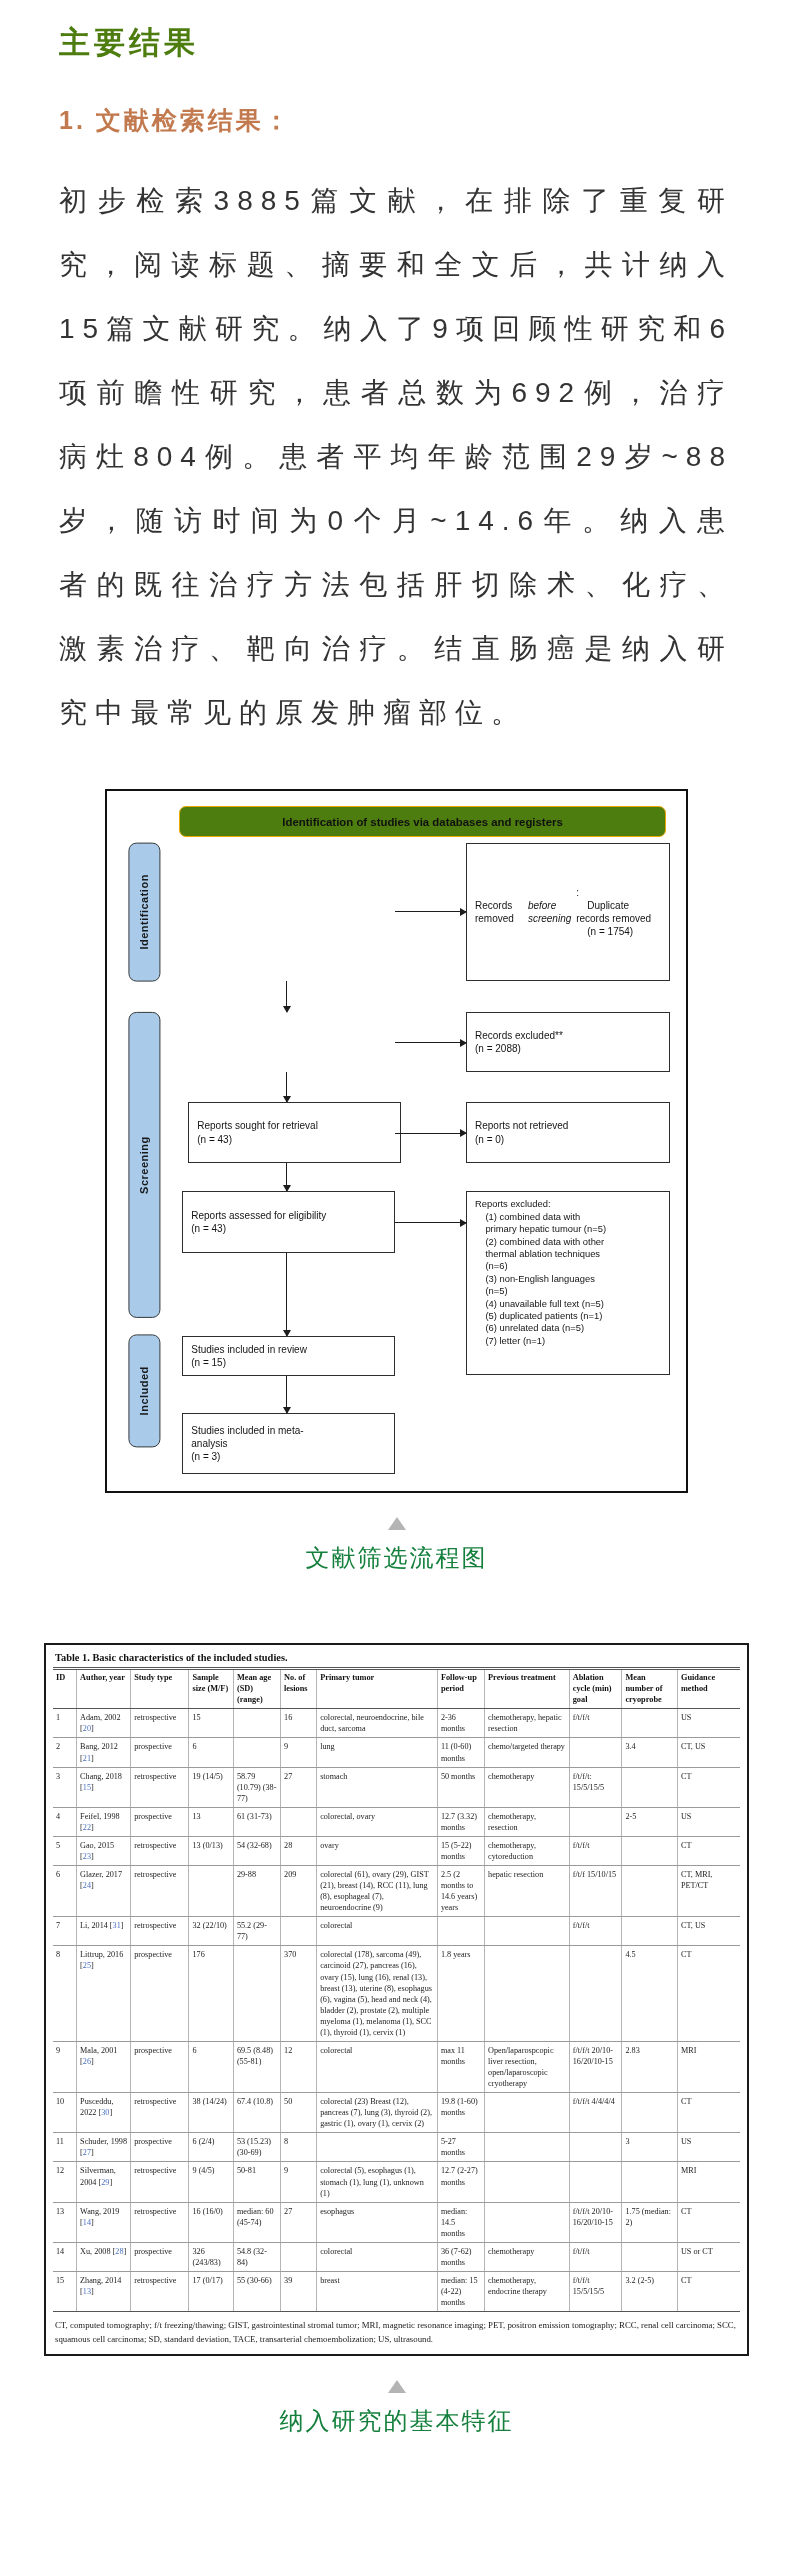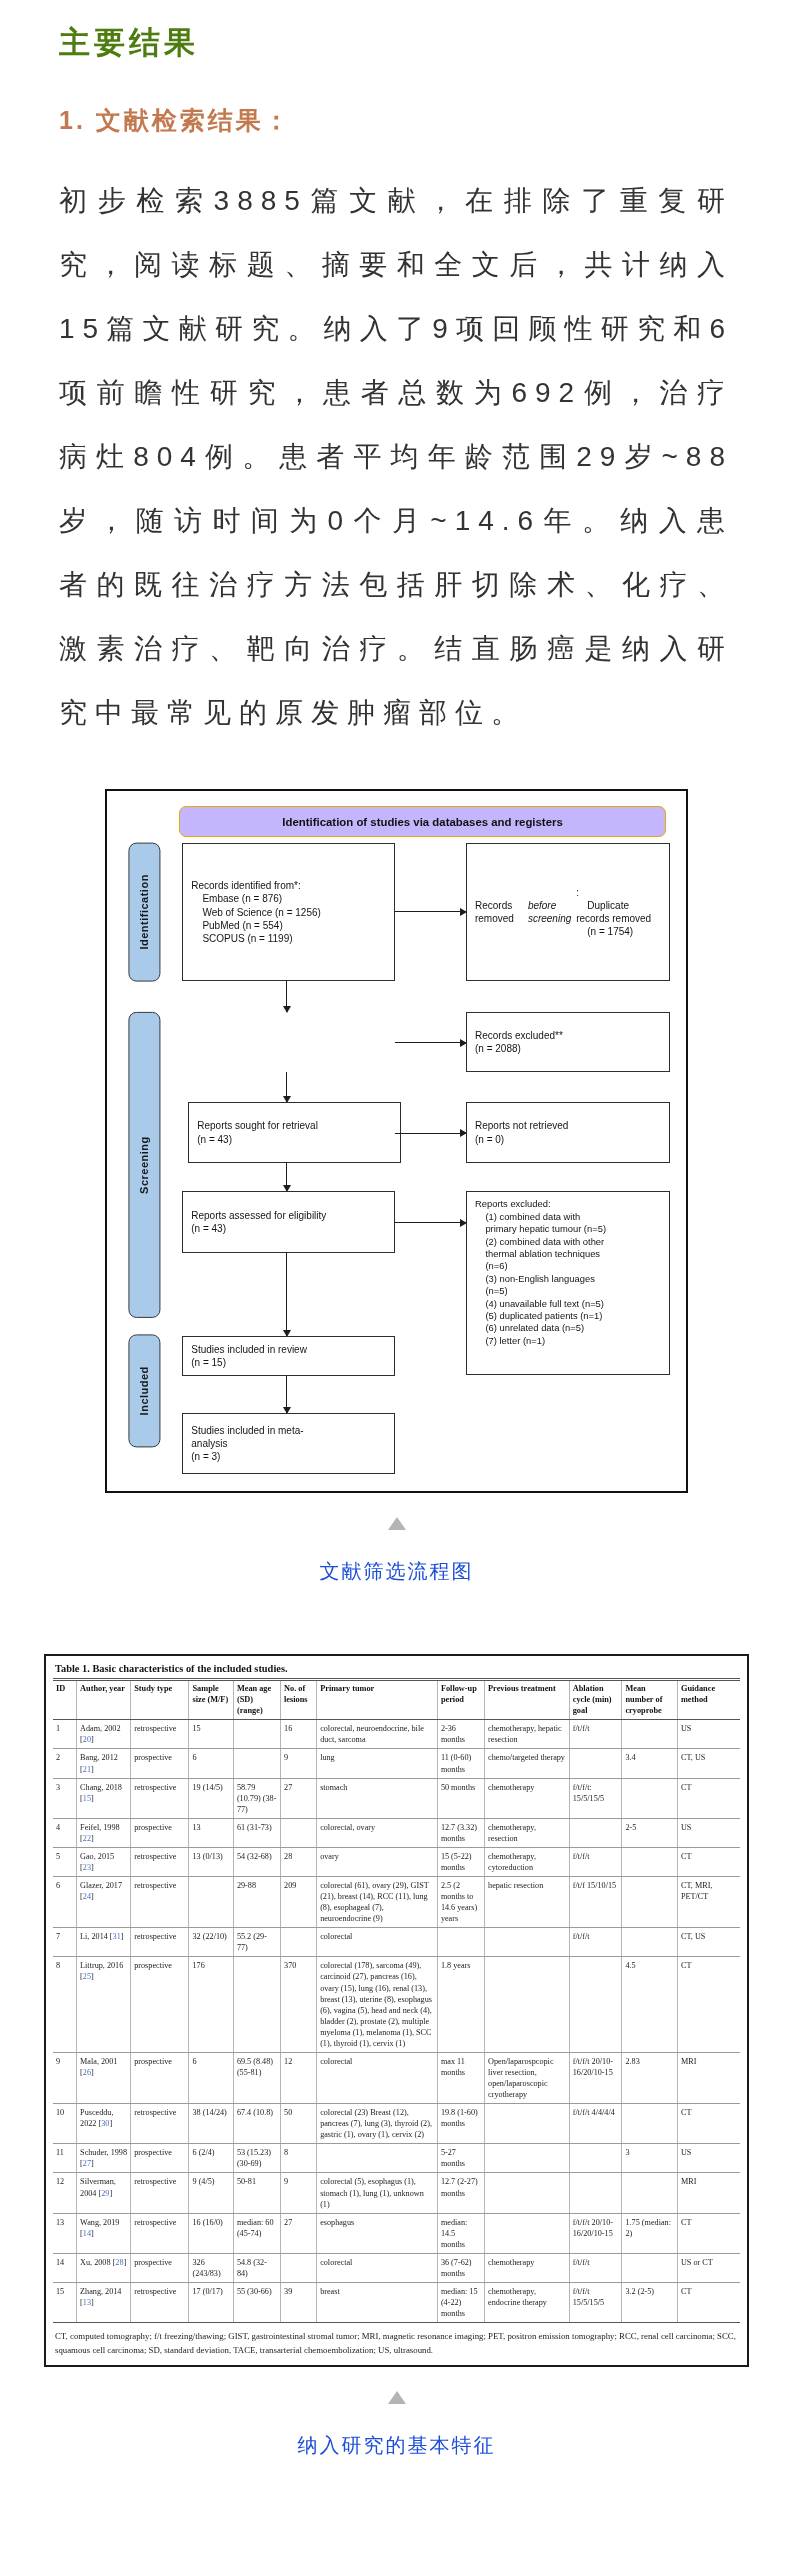--- a/index.html
+++ b/index.html
@@ -22,21 +22,21 @@
     color:#333333; text-align:justify; text-justify:inter-character;
   }
 
   
   .flow-figure{
     position:relative; width:583px; height:704px;
     margin:44px auto 0 auto; border:2px solid #111; background:#fff;
   }
   .fbanner{
     position:absolute; left:12.5%; width:84%; top:2.2%; height:4.4%;
-    background:#c4b5fd; border:1px solid #e8a900; border-radius:7px;
+    background:#4d7c0f; border:1px solid #e8a900; border-radius:7px;
     display:flex; align-items:center; justify-content:center;
     font-size:11.4px; font-weight:700; color:#111; text-align:center;
   }
   .side-label{
     position:absolute; left:3.6%; width:5.6%;
     background:#a9cbe9; border:1.5px solid #37393b; border-radius:8px;
     display:flex; align-items:center; justify-content:center;
     writing-mode:vertical-rl; transform:rotate(180deg);
     font-size:11px; font-weight:700; color:#17191b; letter-spacing:0.5px;
   }
@@ -76,21 +76,21 @@
   .va3{ top:53.2%; height:4.0%; } .va4{ top:66.0%; height:11.8%; }
   .va5{ top:83.6%; height:5.2%; }
 
   
   .caption-block{ margin-top:24px; text-align:center; }
   .tri{
     width:0; height:0; margin:0 auto;
     border-left:9px solid transparent; border-right:9px solid transparent;
     border-bottom:13px solid #b4b4b4;
   }
-  .caption-text{ margin-top:28px; font-size:20px; color:#1d4ed8; letter-spacing:2px; }
+  .caption-text{ margin-top:12px; font-size:24px; color:#15803d; letter-spacing:2px; }
 
   
   .table-frame{
     margin:69px -15px 0 -15px; border:2px solid #1a1a1a;
     background:#fff; padding:5px 7px 6px 7px;
     font-family:"Liberation Serif","DejaVu Serif",serif;
   }
   .table-title{
     font-size:10.4px; font-weight:700; color:#111;
     padding:2px 0 4px 2px; border-bottom:3px double #555;
@@ -124,25 +124,20 @@
 
   <p class="body-par">初步检索3885篇文献，在排除了重复研究，阅读标题、摘要和全文后，共计纳入15篇文献研究。纳入了9项回顾性研究和6项前瞻性研究，患者总数为692例，治疗病灶804例。患者平均年龄范围29岁~88岁，随访时间为0个月~14.6年。纳入患者的既往治疗方法包括肝切除术、化疗、激素治疗、靶向治疗。结直肠癌是纳入研究中最常见的原发肿瘤部位。</p>
 
   <figure class="flow-figure">
     <div class="fbanner">Identification of studies via databases and registers</div>
 
     <div class="side-label lab-id">Identification</div>
     <div class="side-label lab-screen">Screening</div>
     <div class="side-label lab-incl">Included</div>
 
-    <div class="fbox left b1">Records identified from*:
-    Embase (n = 876)
-    Web of Science (n = 1256)
-    PubMed (n = 554)
-    SCOPUS (n = 1199)</div>
     <div class="fbox right r1">Records removed <i>before screening</i>:
     Duplicate records removed
     (n = 1754)</div>
     <div class="fbox right r2">Records excluded**
 (n = 2088)</div>
     <div class="fbox left b3">Reports sought for retrieval
 (n = 43)</div>
     <div class="fbox right r3">Reports not retrieved
 (n = 0)</div>
     <div class="fbox left b4">Reports assessed for eligibility

